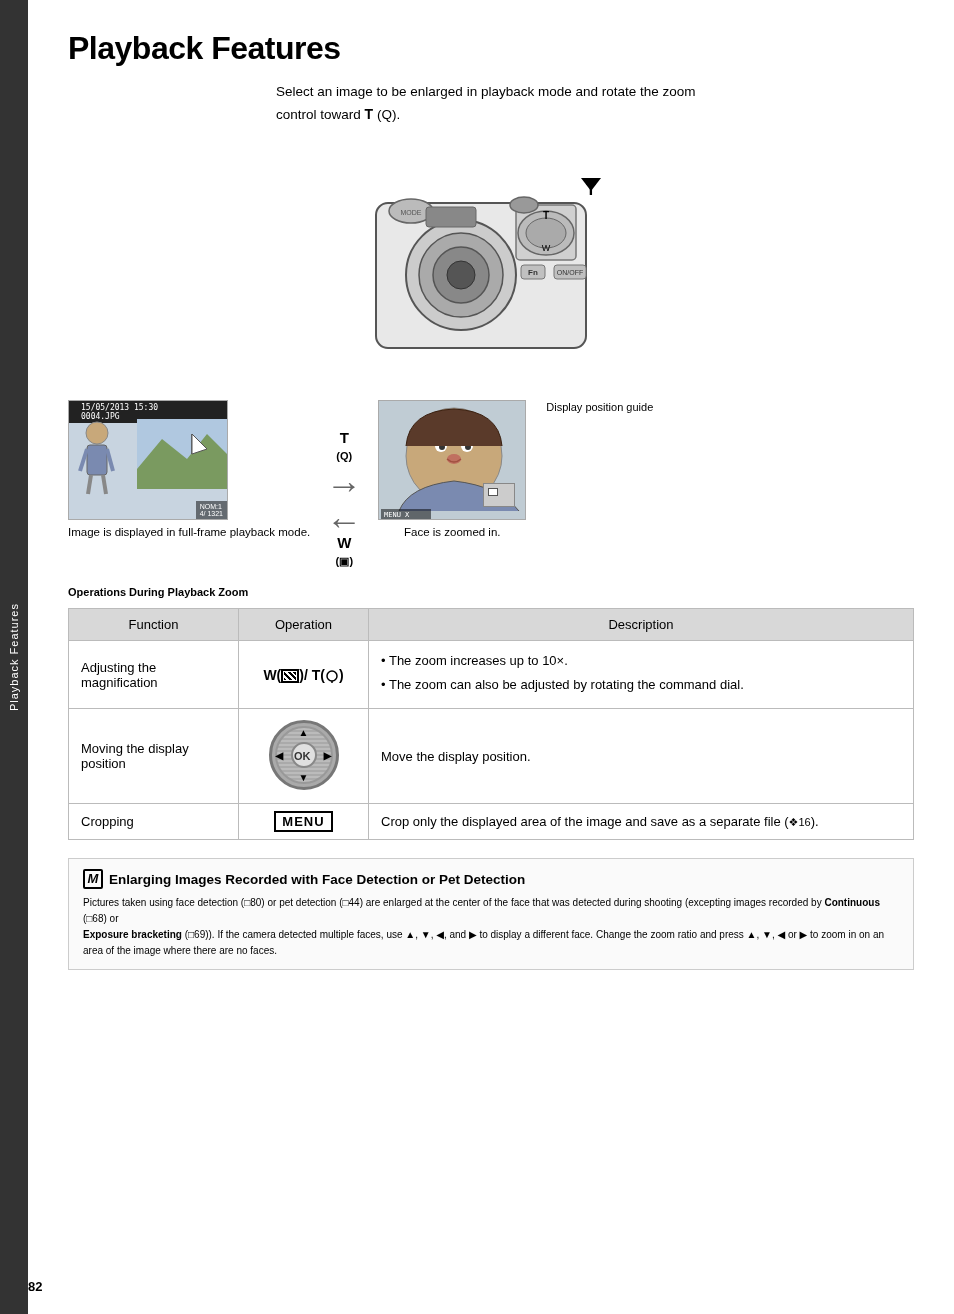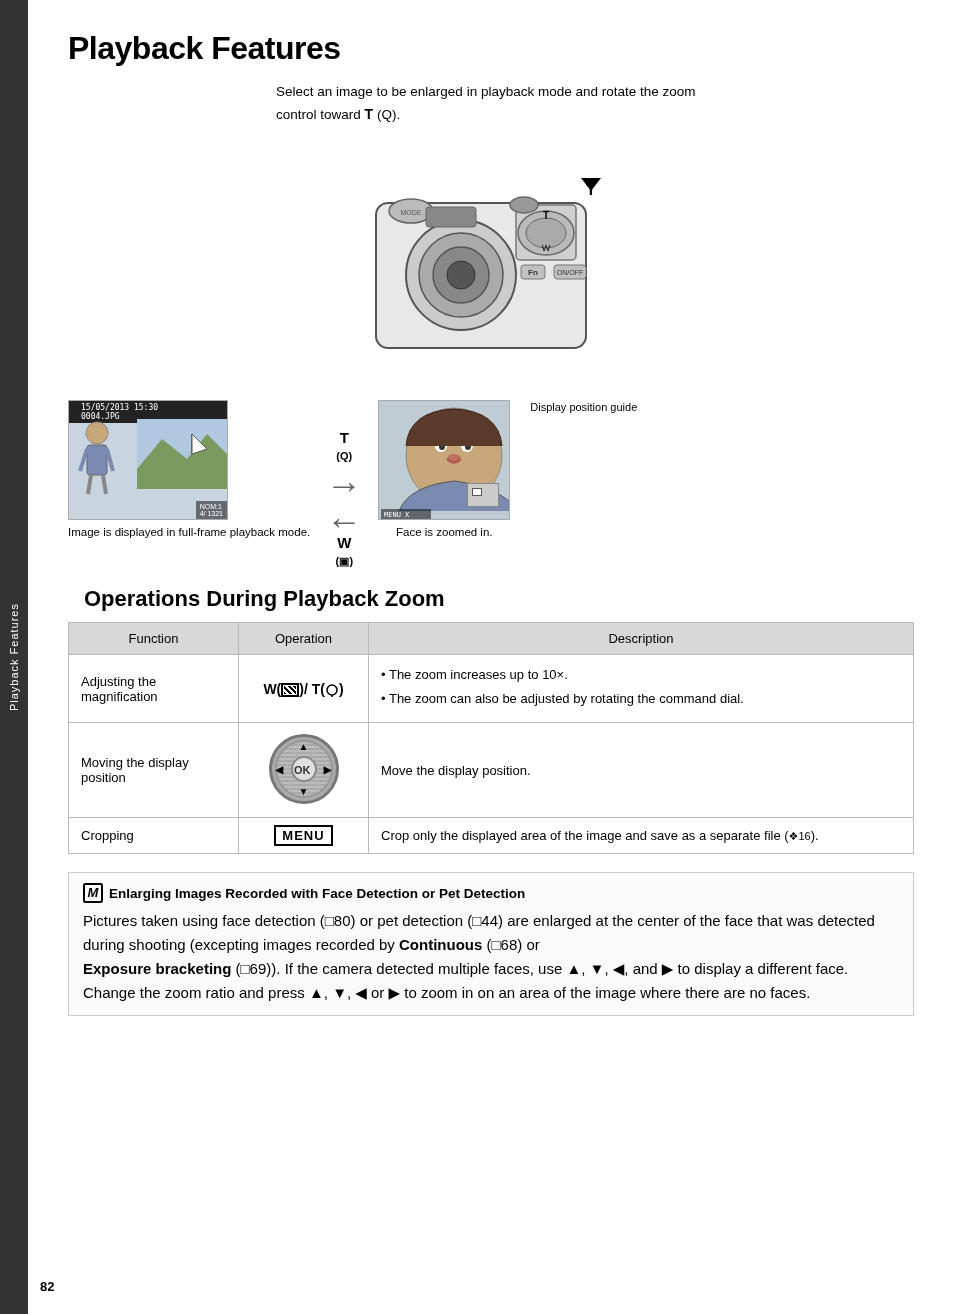--- a/index.html
+++ b/index.html
@@ -119,23 +119,23 @@
       height: 8px;
       border: 1px solid #555;
       background: #fff;
       position: absolute;
       top: 4px;
       left: 4px;
     }
 
     
     .ops-header {
-      font-size: 22px;
-      font-weight: bold;
-      margin: 18px 0 10px 16px;
+      font-size: 11px;
+      font-weight: bold;
+      margin: 18px 0 10px 0;
     }
     table.ops-table {
       width: 100%;
       border-collapse: collapse;
       font-size: 13px;
     }
     table.ops-table th {
       background: #d8d8d8;
       border: 1px solid #bbb;
       padding: 8px 28px;
@@ -275,31 +275,31 @@
       height: 20px;
       border: 2px solid #000;
       border-radius: 2px;
       font-style: italic;
       font-weight: bold;
       font-size: 13px;
       text-align: center;
       line-height: 16px;
     }
     .note-body {
-      font-size: 15px;
+      font-size: 10px;
       line-height: 1.6;
     }
     .note-body b {
       font-weight: bold;
     }
 
     .page-number {
       position: absolute;
       bottom: 20px;
-      left: 40px;
+      left: 28px;
       font-size: 13px;
       font-weight: bold;
     }
 
     
     .camera-top-svg {
       width: 250px;
       height: 210px;
     }
 
@@ -322,21 +322,21 @@
       position: absolute;
       bottom: 0;
       right: 0;
       background: rgba(0,0,0,0.5);
       color: #fff;
       font-size: 7px;
       padding: 2px 4px;
     }
 
     .screen-zoomed {
-      width: 132px;
+      width: 148px;
       height: 120px;
       background: #c8ccd0;
       position: relative;
       overflow: hidden;
     }
 
     .desc-list {
       padding-left: 0;
       list-style: none;
     }

